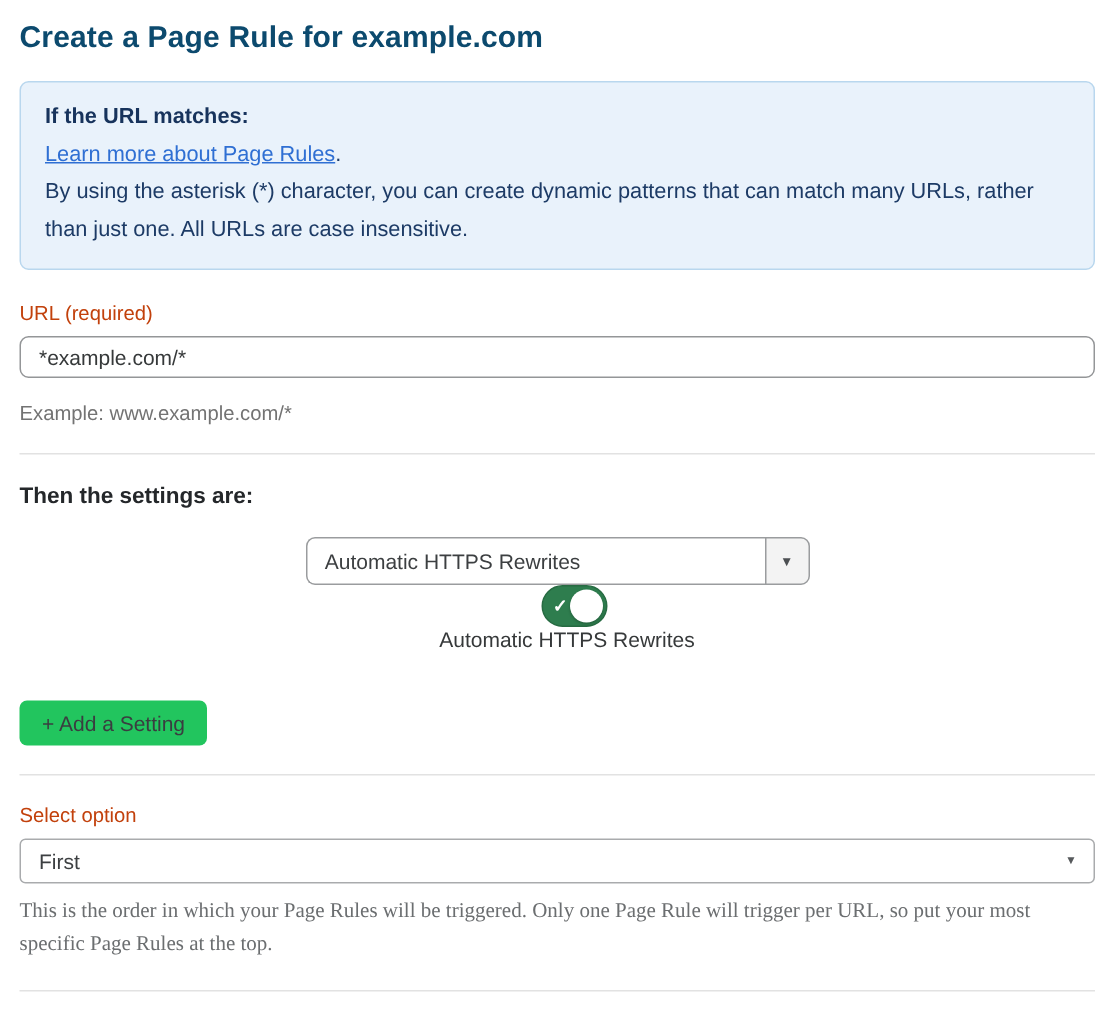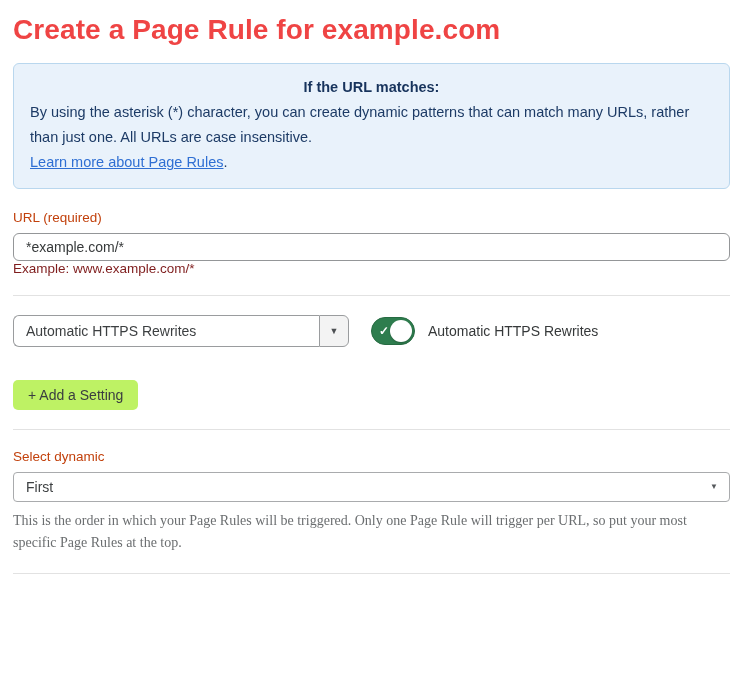--- a/index.html
+++ b/index.html
@@ -10,60 +10,59 @@
     width: 743px;
   }
   .container {
     width: 743px;
     min-height: 686px;
     padding: 12px 13px 14px 13px;
   }
 
   
   .page-title {
-    font-size: 28px;
-    font-weight: 700;
-    color: #ef4444;
+    font-size: 20px;
+    font-weight: 700;
+    color: #0c4a6e;
     letter-spacing: 0.1px;
     margin: 2px 0 17px 0;
   }
 
   
   .info-box {
     background: #e9f2fb;
     border: 1px solid #b9d7ee;
     border-radius: 6px;
     padding: 11px 16px 13px 16px;
     color: #1d3b66;
     font-size: 14.5px;
     line-height: 25px;
     margin-bottom: 21px;
   }
   .info-box .info-heading {
     font-weight: 700;
     font-size: 14.5px;
     color: #17335c;
-    text-align: center;
   }
   .info-box a.info-link {
     color: #2f6fd3;
     text-decoration: underline;
     cursor: pointer;
   }
 
   
   .field-label {
     font-size: 13.5px;
     color: #c2410c;
     margin-bottom: 8px;
   }
   .helper-text {
     font-size: 13.5px;
-    color: #7f1d1d;
-    margin-top: 0;
+    color: #737373;
+    margin-top: 16px;
   }
 
   
   .text-input {
     width: 100%;
     height: 28px;
     border: 1px solid #949698;
     border-radius: 6px;
     padding: 12px 12px;
     font-size: 14px;
@@ -83,20 +82,21 @@
     font-size: 15px;
     font-weight: 700;
     color: #24272a;
     margin-bottom: 19px;
   }
 
   
   .setting-row {
     display: flex;
     align-items: center;
+    flex-direction: column;
   }
   .combo {
     display: flex;
     width: 336px;
     height: 32px;
   }
   .combo-value {
     flex: 1;
     border: 1px solid #9a9c9e;
     border-right: none;
@@ -167,21 +167,21 @@
     display: inline-block;
     border: none;
     border-radius: 5px;
     font-family: "Liberation Sans", sans-serif;
     font-size: 14px;
     padding: 7px 15px;
     cursor: pointer;
     line-height: 16px;
   }
   .btn-gray {
-    background: #bef264;
+    background: #22c55e;
     color: #3a3d40;
   }
   .add-setting-btn { margin-top: 33px; }
 
   
   .select-box {
     position: relative;
     width: 100%;
     height: 30px;
     border: 1px solid #a9abad;
@@ -214,30 +214,31 @@
 </style>
 </head>
 <body>
 
 <div class="container">
 
   <h1 class="page-title">Create a Page Rule for example.com</h1>
 
   <div class="info-box">
     <div class="info-heading">If the URL matches:</div>
+    <div><a class="info-link">Learn more about Page Rules</a><span>.</span></div>
     <div><span>By using the asterisk (*) character, you can create dynamic patterns that can match many URLs, rather than just one. All URLs are case insensitive.</span></div>
-    <div><a class="info-link">Learn more about Page Rules</a><span>.</span></div>
   </div>
 
   <div class="field-label">URL (required)</div>
   <input type="text" class="text-input" value="*example.com/*" style="">
   <div class="helper-text">Example: www.example.com/*</div>
 
   <hr class="divider">
 
+  <div class="section-heading">Then the settings are:</div>
 
 
   <div class="setting-row">
     <div class="combo">
       <div class="combo-value">Automatic HTTPS Rewrites</div>
       <div class="combo-button">
         <span class="caret">▼</span>
       </div>
     </div>
     <div class="toggle">
@@ -245,21 +246,21 @@
       <span class="knob"></span>
     </div>
     <div class="toggle-label">Automatic HTTPS Rewrites</div>
   </div>
 
   <button class="btn btn-gray add-setting-btn">+ Add a Setting</button>
 
   <hr class="divider">
 
 
-  <div class="field-label">Select dynamic</div>
+  <div class="field-label">Select option</div>
 
   <div class="select-box">
     <span>First</span>
     <span class="caret">▼</span>
   </div>
 
   <div class="order-help">This is the order in which your Page Rules will be triggered. Only one Page Rule will trigger per URL, so put your most specific Page Rules at the top.</div>
 
   <hr class="divider">
 

